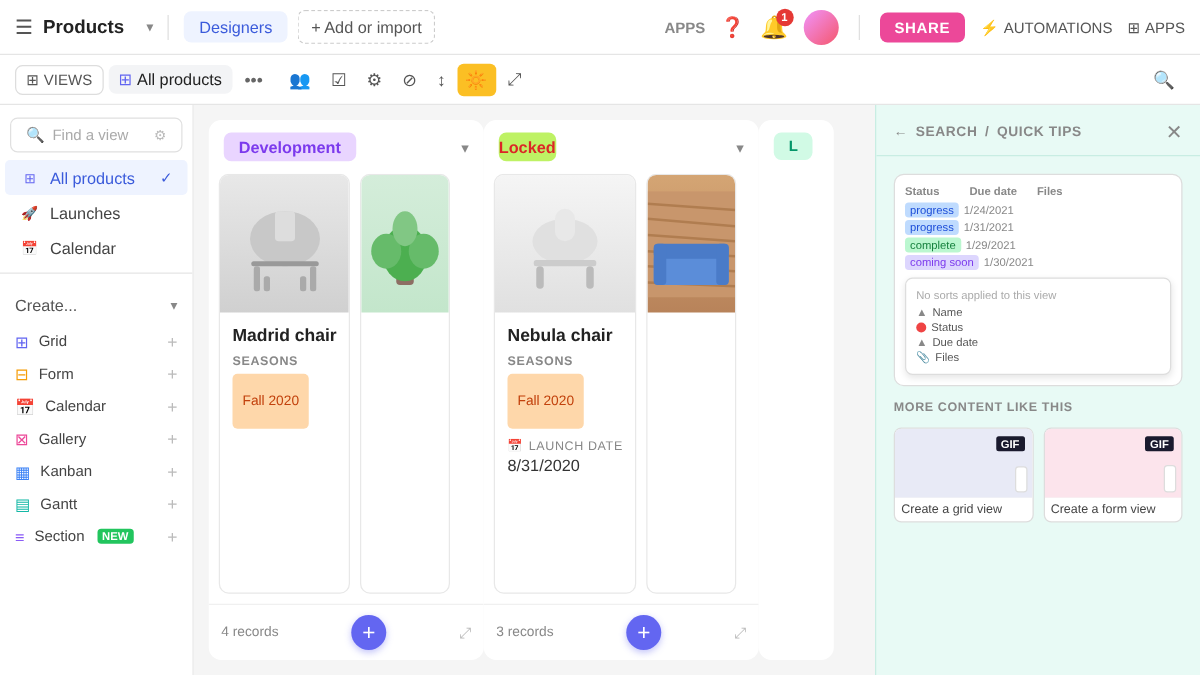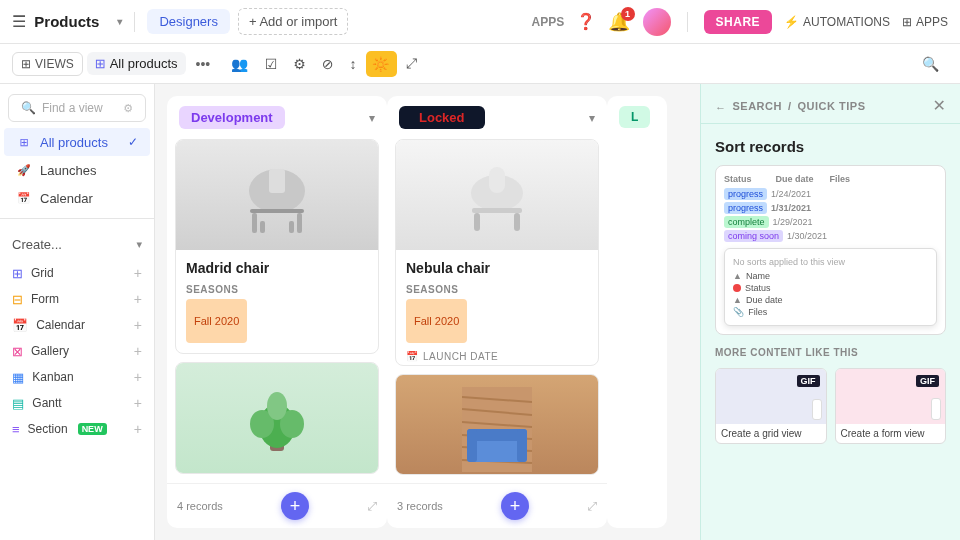--- a/index.html
+++ b/index.html
@@ -47,24 +47,24 @@
     .sidebar-create-arrow { margin-left: auto; color: #888; font-size: 11px; }
     .sidebar-type-item { display: flex; align-items: center; gap: 8px; padding: 5px 12px; cursor: pointer; color: #444; font-size: 12px; }
     .sidebar-plus { margin-left: auto; color: #bbb; font-size: 14px; }
     .section-badge { background: #22c55e; color: #fff; font-size: 9px; font-weight: 700; padding: 1px 4px; border-radius: 3px; margin-left: 2px; }
 
     
     .kanban-area { flex: 1; overflow-x: hidden; background: #f5f5f5; padding: 12px; display: flex; position: relative; }
     .kanban-col { width: 220px; flex-shrink: 0; background: #fff; border-radius: 10px; overflow: hidden; display: flex; flex-direction: column; }
     .kanban-col-header { display: flex; align-items: center; justify-content: space-between; padding: 10px 12px; }
     .col-title-dev { background: #e9d5ff; color: #7c3aed; padding: 4px 12px; border-radius: 6px; font-size: 13px; font-weight: 600; }
-    .col-title-locked { background: #0f172a; color: #dc2626; padding: 4px 20px; border-radius: 6px; font-size: 13px; font-weight: 600; }
+    .col-title-locked { background: #bef264; color: #dc2626; padding: 4px 0; border-radius: 6px; font-size: 13px; font-weight: 600; }
     .col-title-other { background: #d1fae5; color: #059669; padding: 4px 12px; border-radius: 6px; font-size: 13px; font-weight: 600; }
     .col-dropdown { color: #888; cursor: pointer; font-size: 12px; }
-    .kanban-cards { flex: 1; overflow-y: auto; padding: 0 8px 8px; display: flex; flex-direction: column; gap: 8px; }
+    .kanban-cards { flex: 1; overflow-y: auto; padding: 0 8px 8px; display: flex; flex-direction: row; gap: 8px; }
     .kanban-card { background: #fff; border-radius: 8px; border: 1px solid #e8e8e8; overflow: hidden; cursor: pointer; }
     .card-image { width: 100%; height: 110px; object-fit: cover; background: #e5e7eb; overflow: hidden; }
     .card-image-chair1 { background: linear-gradient(180deg, #e8e8e8 0%, #d0d0d0 100%); display: flex; align-items: center; justify-content: center; }
     .card-image-plant { background: linear-gradient(180deg, #d4edda 0%, #c3e6cb 100%); display: flex; align-items: center; justify-content: center; }
     .card-image-chair2 { background: linear-gradient(180deg, #f5f5f5 0%, #e0e0e0 100%); display: flex; align-items: center; justify-content: center; }
     .card-image-wood { background: linear-gradient(180deg, #d4a574 0%, #b8835a 100%); display: flex; align-items: center; justify-content: center; }
     .card-content { padding: 10px; }
     .card-title { font-size: 14px; font-weight: 600; color: #222; margin-bottom: 8px; }
     .card-label { font-size: 10px; font-weight: 600; color: #888; text-transform: uppercase; letter-spacing: 0.5px; margin-bottom: 4px; }
     .card-tag { display: inline-block; padding: 16px 8px; border-radius: 4px; font-size: 11px; font-weight: 500; }
@@ -341,36 +341,35 @@
     <div class="panel-header">
       <div class="panel-header-left">
         <span style="cursor:pointer;">←</span>
         <span style="cursor:pointer;">SEARCH</span>
         <span>/</span>
         <span>QUICK TIPS</span>
       </div>
       <span class="close-btn">✕</span>
     </div>
     <div class="panel-content">
-      <div class="panel-section-title">Sort records</div>
 
       <div class="panel-preview-img">
         <div style="padding:8px; font-size:9px; color:#444;">
           <div style="display:flex; gap:4px; margin-bottom:4px; font-weight:600; color:#888; font-size:9px;">
             <span>Status</span>
             <span style="margin-left:20px;">Due date</span>
             <span style="margin-left:12px;">Files</span>
           </div>
           <div style="display:flex; align-items:center; gap:4px; margin-bottom:2px;">
             <span style="background:#bfdbfe; color:#1d4ed8; padding:1px 4px; border-radius:3px; font-size:9px;">progress</span>
             <span style="color:#888; font-size:9px;">1/24/2021</span>
           </div>
           <div style="display:flex; align-items:center; gap:4px; margin-bottom:2px;">
             <span style="background:#bfdbfe; color:#1d4ed8; padding:1px 4px; border-radius:3px; font-size:9px;">progress</span>
-            <span style="color:#888; font-size:9px;font-weight:bold;">1/31/2021</span>
+            <span style="color:#888; font-size:9px;">1/31/2021</span>
           </div>
           <div style="display:flex; align-items:center; gap:4px; margin-bottom:2px;">
             <span style="background:#bbf7d0; color:#15803d; padding:1px 4px; border-radius:3px; font-size:9px;">complete</span>
             <span style="color:#888; font-size:9px;">1/29/2021</span>
           </div>
           <div style="display:flex; align-items:center; gap:4px; margin-bottom:6px;">
             <span style="background:#ddd6fe; color:#7c3aed; padding:1px 4px; border-radius:3px; font-size:9px;">coming soon</span>
             <span style="color:#888; font-size:9px;">1/30/2021</span>
           </div>
 

